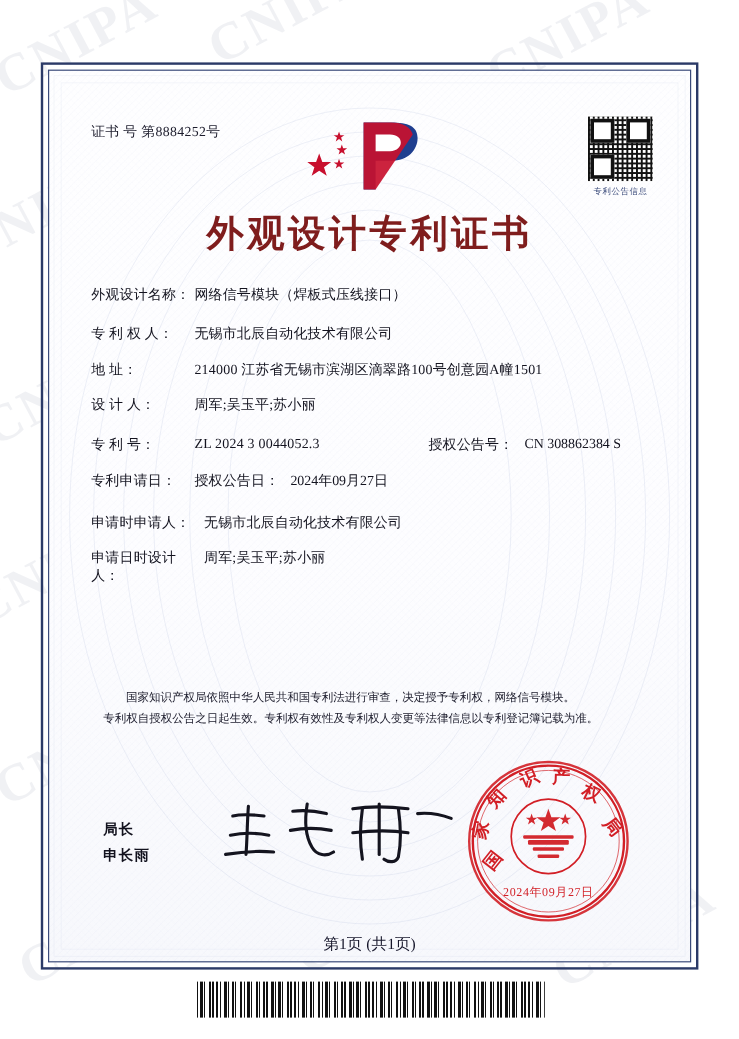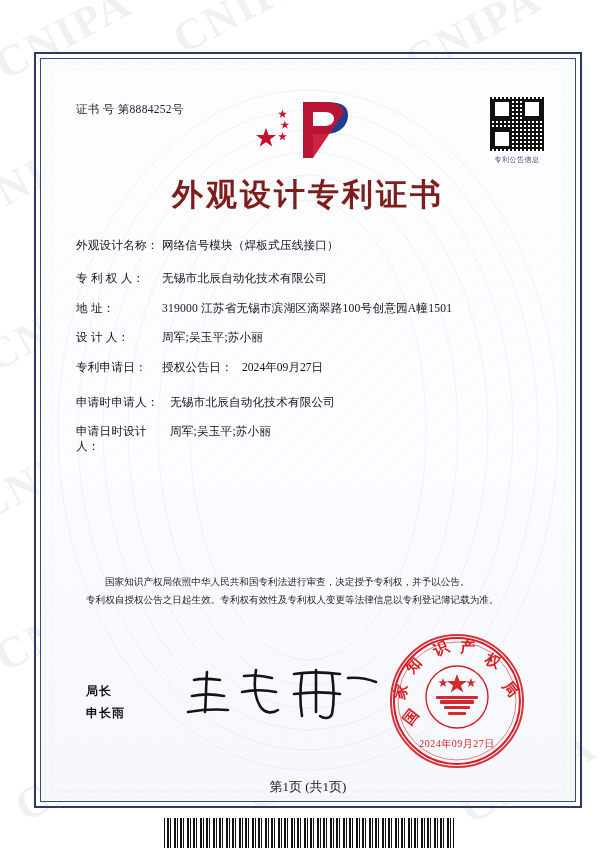--- a/index.html
+++ b/index.html
@@ -358,49 +358,55 @@
         <div class="val">网络信号模块（焊板式压线接口）</div>
       </div>
 
       <div class="row" style="margin-top:18px;">
         <div class="lbl">专 利 权 人：</div>
         <div class="val">无锡市北辰自动化技术有限公司</div>
       </div>
 
       <div class="row">
         <div class="lbl">地        址：</div>
-        <div class="val">319000 江苏省无锡市滨湖区滴翠路100号创意园A幢1501</div>
+        <div class="val">214000 江苏省无锡市滨湖区滴翠路100号创意园A幢1501</div>
       </div>
 
       <div class="row">
         <div class="lbl">设  计  人：</div>
         <div class="val">周军;吴玉平;苏小丽</div>
       </div>
 
+      <div class="row split" style="margin-top:18px;">
+        <div class="lbl">专  利  号：</div>
+        <div class="val">ZL 2024 3 0044052.3</div>
+        <div class="lbl2">授权公告号：</div>
+        <div class="val2">CN 308862384 S</div>
+      </div>
 
       <div class="row split">
         <div class="lbl">专利申请日：</div>
         <div class="lbl2">授权公告日：</div>
         <div class="val2">2024年09月27日</div>
       </div>
 
       <div class="row" style="margin-top:20px;">
         <div class="lbl" style="flex:0 0 94px;">申请时申请人：</div>
         <div class="val">无锡市北辰自动化技术有限公司</div>
       </div>
 
       <div class="row">
         <div class="lbl" style="flex:0 0 94px;">申请日时设计人：</div>
         <div class="val">周军;吴玉平;苏小丽</div>
       </div>
 
     </div>
 
     <div class="statement">
-      <p class="first">国家知识产权局依照中华人民共和国专利法进行审查，决定授予专利权，并予以公告。</p>
+      <p class="first">国家知识产权局依照中华人民共和国专利法进行审查，决定授予专利权，网络信号模块。</p>
       <p>专利权自授权公告之日起生效。专利权有效性及专利权人变更等法律信息以专利登记簿记载为准。</p>
     </div>
 
     <div class="director">
       <div>局长</div>
       <div>申长雨</div>
     </div>
 
     <svg class="signature" viewBox="0 0 200 56">
       <g fill="none" stroke="#14141f" stroke-width="2.6" stroke-linecap="round" stroke-linejoin="round">

